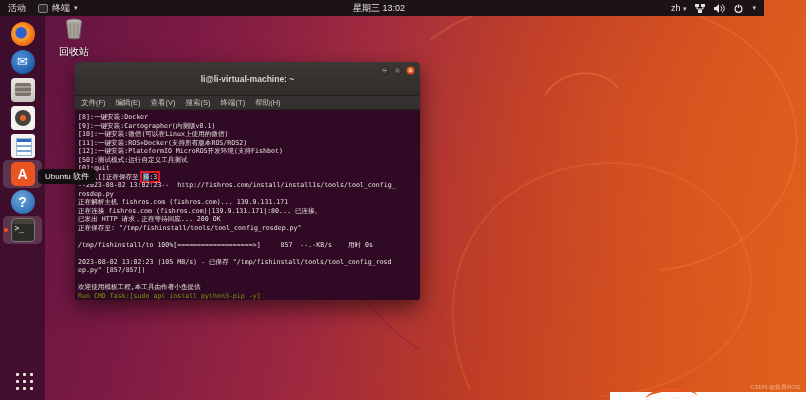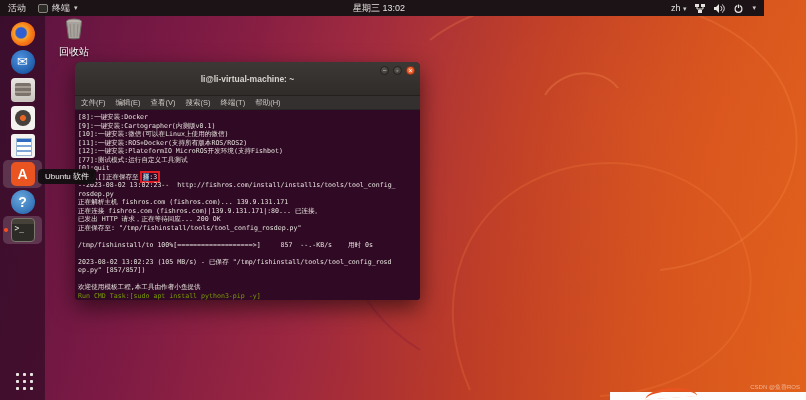--- a/index.html
+++ b/index.html
@@ -200,21 +200,21 @@
         <span class="menu-item">搜索(S)</span>
         <span class="menu-item">终端(T)</span>
         <span class="menu-item">帮助(H)</span>
       </div>
     <div id="terminal-body">
         <div class="t-line"><span>[8]:一键安装:Docker</span></div>
         <div class="t-line"><span>[9]:一键安装:Cartographer(内测版v0.1)</span></div>
         <div class="t-line"><span>[10]:一键安装:微信(可以在Linux上使用的微信)</span></div>
         <div class="t-line"><span>[11]:一键安装:ROS+Docker(支持所有版本ROS/ROS2)</span></div>
         <div class="t-line"><span>[12]:一键安装:PlateformIO MicroROS开发环境(支持Fishbot)</span></div>
-        <div class="t-line"><span>[77]:测试模式:运行自定义工具测试</span></div>
+        <div class="t-line"><span>[50]:测试模式:运行自定义工具测试</span></div>
         <div class="t-line"><span>[0]:quit</span></div>
         <div class="t-line"><span>请输入[]正在保存至</span><span class="red-box"><span class="sel">择</span><span>:3</span></span></div>
         <div class="t-line"><span>--2023-08-02 13:02:23--  http://fishros.com/install/install1s/tools/tool_config_</span></div>
         <div class="t-line"><span>rosdep.py</span></div>
         <div class="t-line"><span>正在解析主机 fishros.com (fishros.com)... 139.9.131.171</span></div>
         <div class="t-line"><span>正在连接 fishros.com (fishros.com)|139.9.131.171|:80... 已连接。</span></div>
         <div class="t-line"><span>已发出 HTTP 请求，正在等待回应... 200 OK</span></div>
         <div class="t-line"><span>正在保存至: "/tmp/fishinstall/tools/tool_config_rosdep.py"</span></div>
         <div class="t-line"><span> </span></div>
         <div class="t-line"><span>/tmp/fishinstall/to 100%[===================&gt;]     857  --.-KB/s    用时 0s</span></div>

